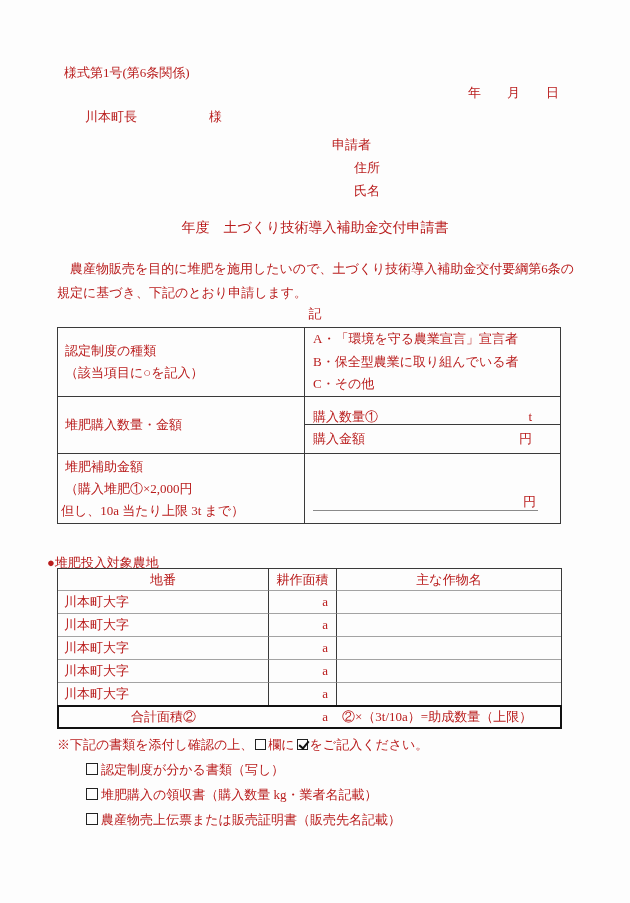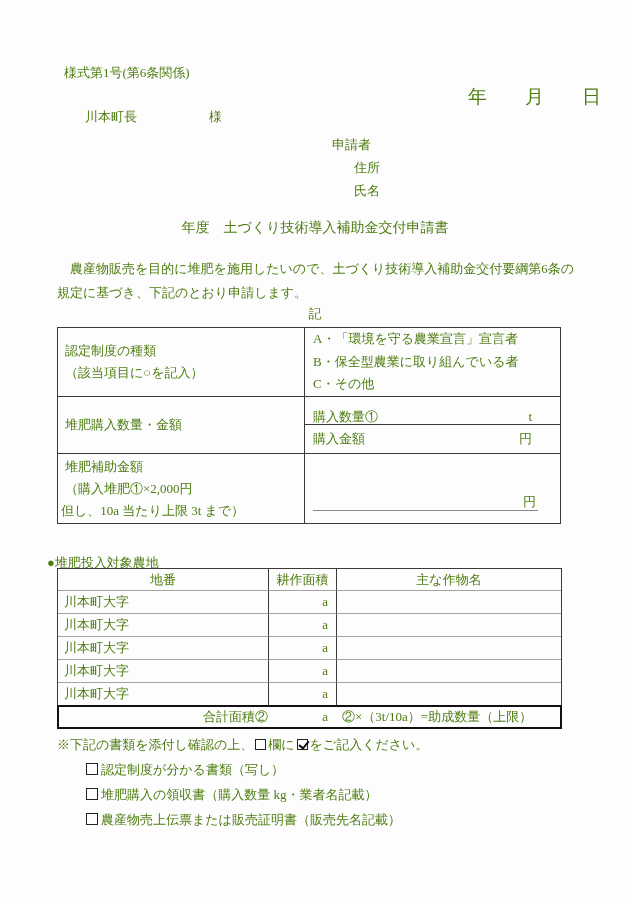--- a/index.html
+++ b/index.html
@@ -4,28 +4,28 @@
 <style>
   * { box-sizing: border-box; margin: 0; padding: 0; }
   html, body { background: #ffffff; }
   .page {
     position: relative;
     width: 630px;
     height: 903px;
     background: #fdfdfd;
     font-family: "Liberation Serif", "DejaVu Serif", serif;
     font-size: 13px;
-    color: #4d7c0f;
+    color: #b91c1c;
     overflow: hidden;
   }
   .abs { position: absolute; }
 
   
   .form-number { left: 64px; top: 64px; }
-  .date-line   { left: 468px; top: 84px; font-size: 19px; }
+  .date-line   { left: 468px; top: 84px; font-size: 13px; }
   .addressee   { left: 85px; top: 108px; }
   .addressee .honorific { margin-left: 72px; }
   .applicant   { left: 332px; top: 136px; }
   .addr-label  { left: 354px; top: 159px; }
   .name-label  { left: 354px; top: 182px; }
 
   .doc-title { left: 0; top: 219px; width: 630px; text-align: center; font-size: 14px; }
   .body-para { left: 57px; top: 257px; width: 520px; line-height: 23.5px; text-align: left; }
   .record-mark { left: 0; top: 305px; width: 630px; text-align: center; }
 
@@ -70,21 +70,21 @@
   .t2 .colsep { border-right: 1px solid #3a3a3a; }
   .t2 .hd { text-align: center; line-height: 21px; }
   .t2 .lot { padding-left: 6px; }
   .t2 .area { text-align: right; padding-right: 8px; }
   .t2-total {
     left: 57px; top: 705px; width: 505px; height: 24px;
     border: 2px solid #111111;
     display: flex; align-items: center;
     background: #fdfdfd;
   }
-  .t2-total .tt-label { width: 209px; text-align: right; }
+  .t2-total .tt-label { width: 209px; text-align: center; }
   .t2-total .tt-area  { width: 68px; text-align: right; padding-right: 8px; }
   .t2-total .tt-formula { flex: 1; padding-left: 6px; }
 
   
   .notes-inst { left: 57px; top: 736px; line-height: 18px; }
   .notes-items { left: 84px; top: 757px; }
   .notes-items .note-item { line-height: 25px; white-space: nowrap; }
 
   
   .cbx {

